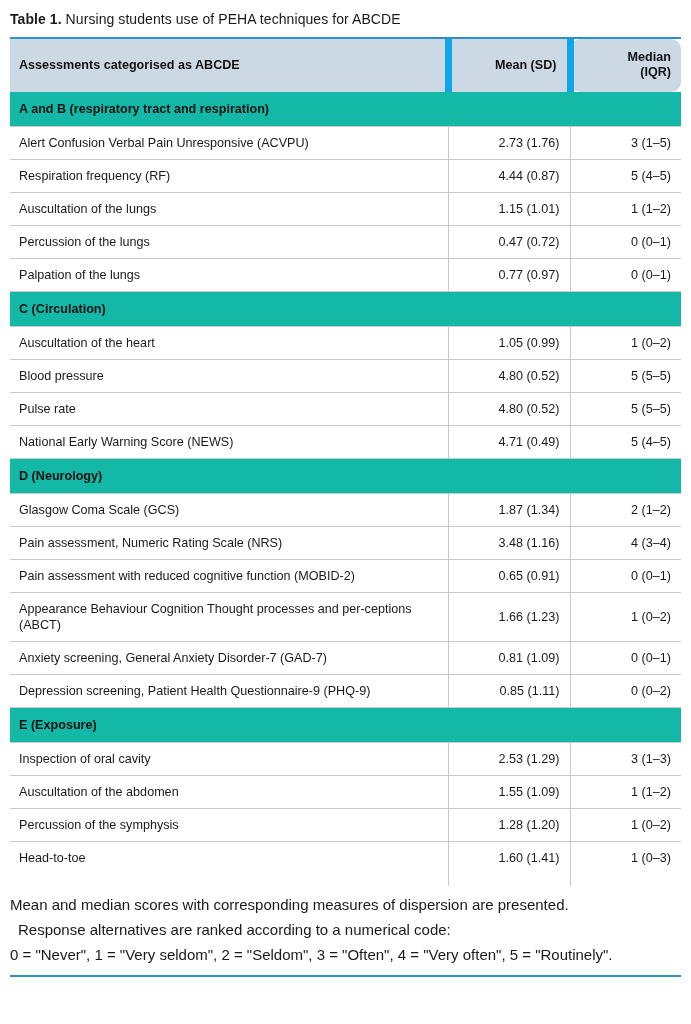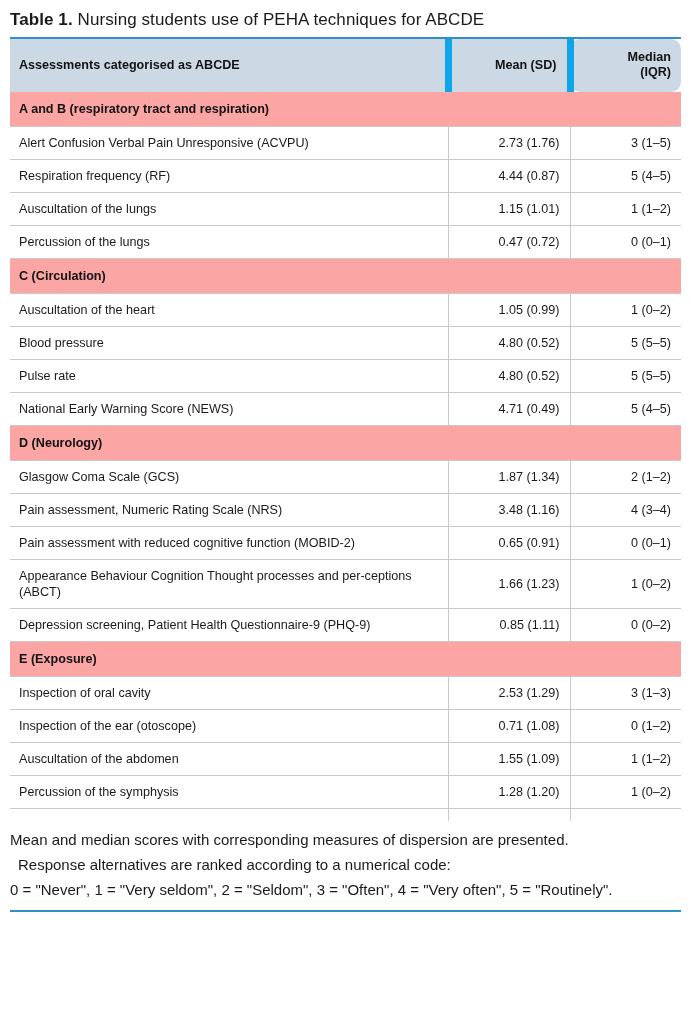--- a/index.html
+++ b/index.html
@@ -18,21 +18,21 @@
   .page {
     width: 691px;
     height: 1024px;
     box-sizing: border-box;
     padding: 0 10px;
     position: relative;
   }
 
   
   .caption {
-    font-size: 17px;
+    font-size: 14px;
     line-height: 17px;
     padding-top: 11px;
     padding-bottom: 9px;
     color: #1a1a1a;
     letter-spacing: .005em;
   }
   .caption .label {
     font-weight: bold;
   }
 
@@ -86,21 +86,21 @@
     padding-right: 10px;
   }
   tbody td.num {
     text-align: right;
     white-space: nowrap;
     padding-right: 10px;
   }
 
   
   tr.section td {
-    background: #fca5a5;
+    background: #14b8a6;
     font-weight: bold;
     border-right: none;
     border-bottom: 1px solid #c9c9c9;
     padding-top: 9px;
     padding-bottom: 9px;
     color: #121212;
     margin-top: 16px;
   }
 
   
@@ -178,20 +178,25 @@
         <tr>
           <td>Auscultation of the lungs</td>
           <td class="num">1.15 (1.01)</td>
           <td class="num">1 (1–2)</td>
         </tr>
         <tr>
           <td>Percussion of the lungs</td>
           <td class="num">0.47 (0.72)</td>
           <td class="num">0 (0–1)</td>
         </tr>
+        <tr>
+          <td>Palpation of the lungs</td>
+          <td class="num">0.77 (0.97)</td>
+          <td class="num">0 (0–1)</td>
+        </tr>
         <tr class="section">
           <td colspan="3">C (Circulation)</td>
         </tr>
         <tr>
           <td>Auscultation of the heart</td>
           <td class="num">1.05 (0.99)</td>
           <td class="num">1 (0–2)</td>
         </tr>
         <tr>
           <td>Blood pressure</td>
@@ -225,46 +230,51 @@
           <td>Pain assessment with reduced cognitive function (MOBID-2)</td>
           <td class="num">0.65 (0.91)</td>
           <td class="num">0 (0–1)</td>
         </tr>
         <tr>
           <td>Appearance Behaviour Cognition Thought processes and per-ceptions (ABCT)</td>
           <td class="num">1.66 (1.23)</td>
           <td class="num">1 (0–2)</td>
         </tr>
         <tr>
+          <td>Anxiety screening, General Anxiety Disorder-7 (GAD-7)</td>
+          <td class="num">0.81 (1.09)</td>
+          <td class="num">0 (0–1)</td>
+        </tr>
+        <tr>
           <td>Depression screening, Patient Health Questionnaire-9 (PHQ-9)</td>
           <td class="num">0.85 (1.11)</td>
           <td class="num">0 (0–2)</td>
         </tr>
         <tr class="section">
           <td colspan="3">E (Exposure)</td>
         </tr>
         <tr>
           <td>Inspection of oral cavity</td>
           <td class="num">2.53 (1.29)</td>
           <td class="num">3 (1–3)</td>
         </tr>
         <tr>
-          <td>Inspection of the ear (otoscope)</td>
-          <td class="num">0.71 (1.08)</td>
-          <td class="num">0 (1–2)</td>
-        </tr>
-        <tr>
           <td>Auscultation of the abdomen</td>
           <td class="num">1.55 (1.09)</td>
           <td class="num">1 (1–2)</td>
         </tr>
         <tr>
           <td>Percussion of the symphysis</td>
           <td class="num">1.28 (1.20)</td>
           <td class="num">1 (0–2)</td>
+        </tr>
+        <tr class="last">
+          <td>Head-to-toe</td>
+          <td class="num">1.60 (1.41)</td>
+          <td class="num">1 (0–3)</td>
         </tr>
       </tbody>
   </table>
 
   <div class="tails">
     <i class="t1"></i>
     <i class="t2"></i>
   </div>
 
   <div class="notes">

